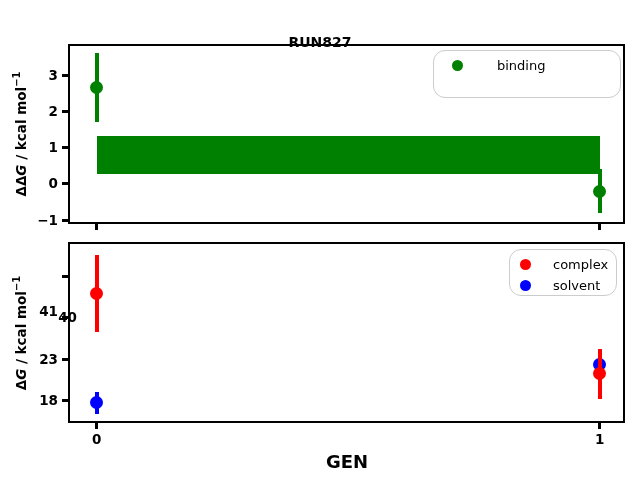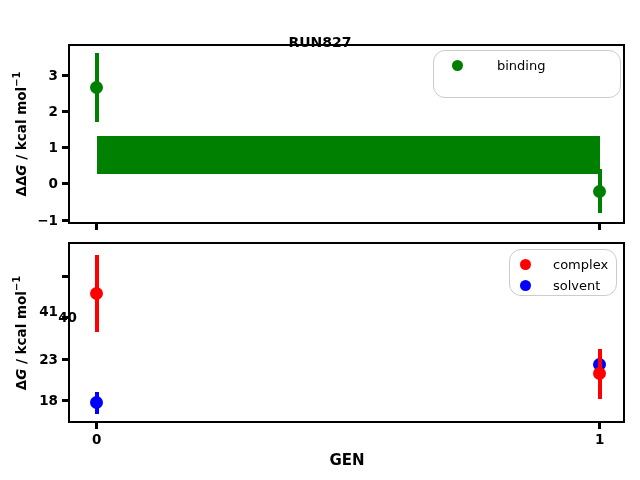--- a/index.html
+++ b/index.html
@@ -24,21 +24,21 @@
   .marker{position:absolute;width:13px;height:13px;border-radius:50%;}
   .ylabel{
     position:absolute;white-space:nowrap;font-size:13.5px;font-weight:bold;
     transform:translate(-50%,-50%) rotate(-90deg);
   }
   #ylabel-top{left:20px;top:134px;}
   #ylabel-bottom{left:20px;top:333px;}
   .ylabel sup{font-size:10px;}
   .xlabel{
     position:absolute;left:306px;top:451px;width:82px;text-align:center;
-    font-size:15px;font-weight:bold;
+    font-size:18px;font-weight:bold;
   }
   .legend{
     position:absolute;background:rgba(255,255,255,0.92);
     border:1px solid #cccccc;border-radius:12px;box-sizing:border-box;
     z-index:2;padding:3px 12px 3px 0;
   }
   #legend-top{left:433px;top:50px;width:188px;height:48px;}
   #legend-bottom{left:509px;top:249px;width:108px;height:47px;}
   .legend-row{display:flex;align-items:center;height:20px;margin:1px 0;}
   .handle{display:flex;align-items:center;justify-content:center;flex:0 0 auto;}

